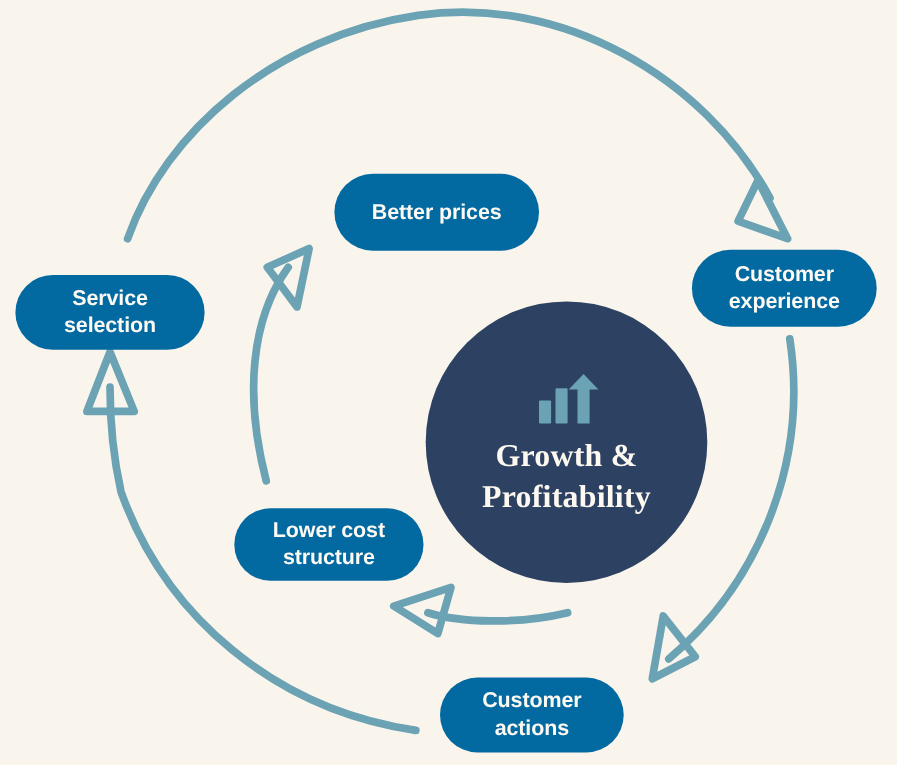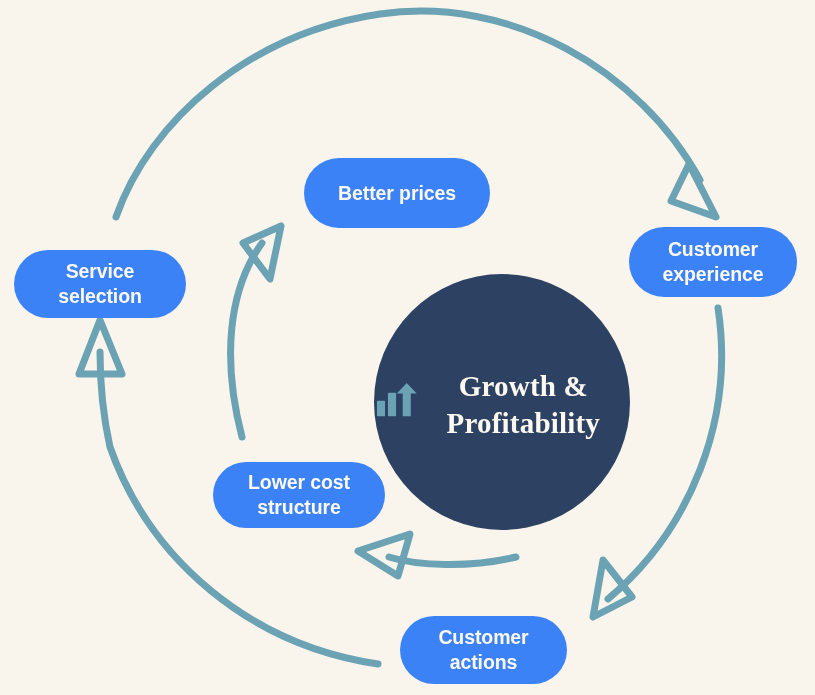--- a/index.html
+++ b/index.html
@@ -7,43 +7,43 @@
     width:815px;height:695px;
     background:#faf5ec;
     font-family:"Liberation Sans", sans-serif;
     overflow:hidden;
   }
   #stage{position:relative;width:815px;height:695px;background:#faf5ec;}
   #arcs{position:absolute;left:0;top:0;width:815px;height:695px;}
 
   .hub{
     position:absolute;
-    left:374px;top:274px;
+    left:387px;top:274px;
     width:256px;height:256px;
     border-radius:50%;
     background:#2d4263;
-    display:flex;flex-direction:row;
+    display:flex;flex-direction:column;
     align-items:center;justify-content:center;
     box-sizing:border-box;
     padding-top:6px;
   }
   .hub-icon{width:58px;height:48px;margin-bottom:10px;display:block;}
   .hub-title{
     color:#fdf8f0;
     font-family:"Liberation Serif", serif;
     font-weight:bold;
     font-size:29px;
     line-height:1.28;
     text-align:center;
     letter-spacing:.2px;
   }
 
   .pill{
     position:absolute;
-    background:#3b82f6;
+    background:#0369a1;
     color:#fdf9f3;
     font-weight:bold;
     font-size:19.5px;
     line-height:1.28;
     text-align:center;
     border-radius:999px;
     display:flex;align-items:center;justify-content:center;
     box-sizing:border-box;
     padding:4px 22px;
     letter-spacing:-.1px;

